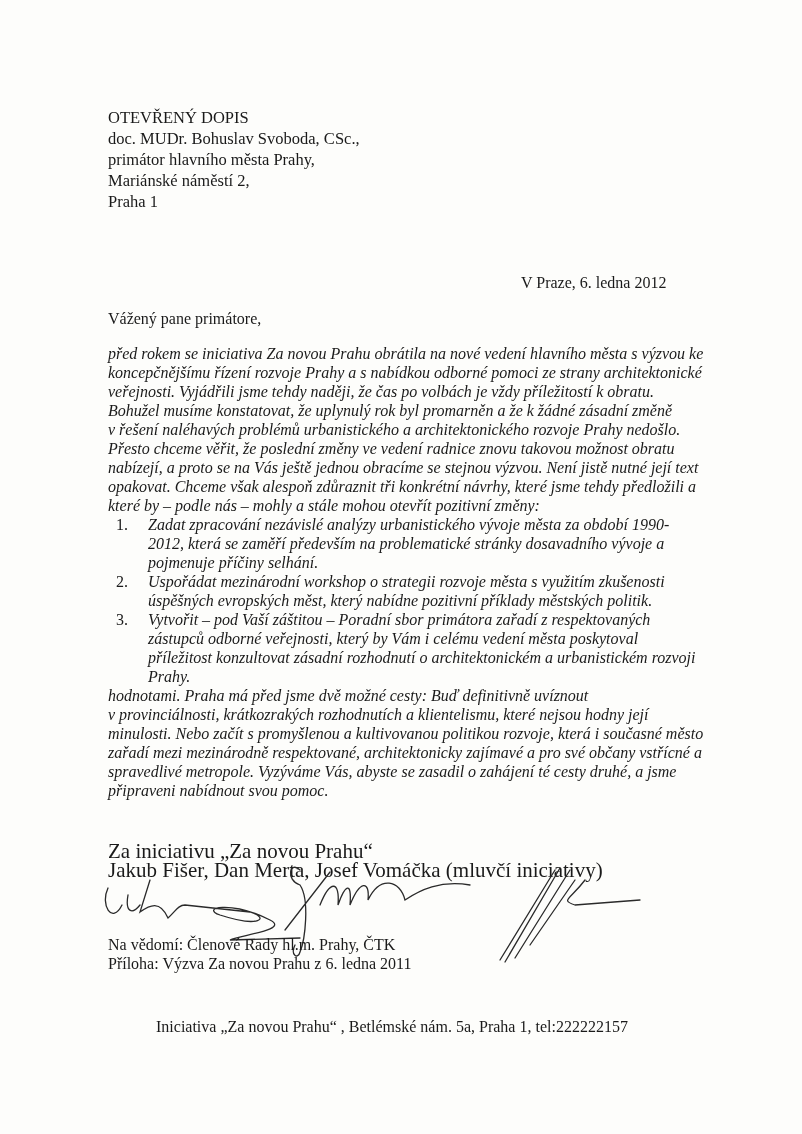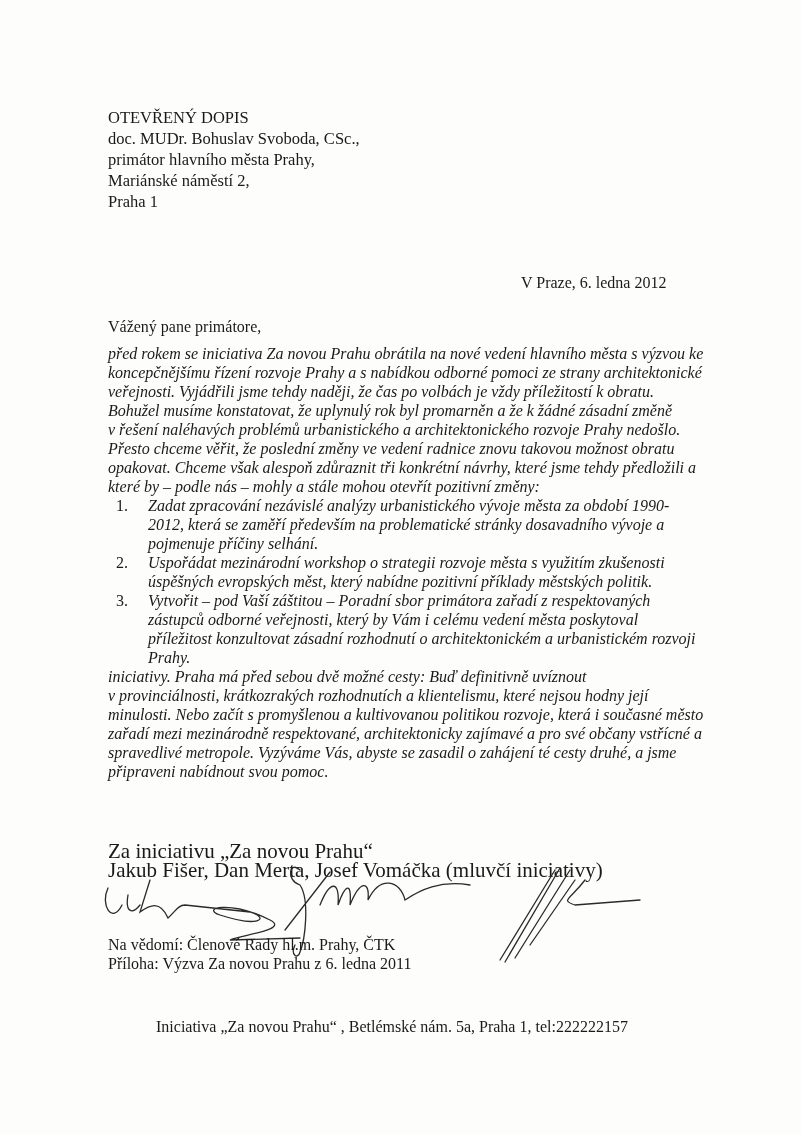--- a/index.html
+++ b/index.html
@@ -2,21 +2,21 @@
 <html><head>
 <meta charset="utf-8">
 <style>
   html, body { margin:0; padding:0; }
   body { width:802px; height:1134px; background:#fdfdfb; position:relative; overflow:hidden;
          font-family:"Liberation Serif", serif; color:#1a1a1a; }
   .page { position:absolute; inset:0; }
   .addr { position:absolute; left:108px; top:107px; font-weight:normal; font-size:16.5px; line-height:21px; }
   .addr div { white-space:nowrap; }
   .date { position:absolute; left:521px; top:274px; font-size:16px; white-space:nowrap; }
-  .salut { position:absolute; left:108px; top:310px; font-size:16px; white-space:nowrap;margin-top:8px; }
+  .salut { position:absolute; left:108px; top:310px; font-size:16px; white-space:nowrap; }
   .body-text { position:absolute; left:108px; top:344px; width:600px; font-size:16px; line-height:19px; }
   .body-text p { margin:0; }
   .line { white-space:nowrap; display:block;font-style:italic; }
   ol { margin:0; padding:0; list-style:none; }
   ol li { position:relative; padding-left:40px; }
   ol li .num { position:absolute; left:8px; top:0; }
   .sign { position:absolute; left:108px; top:842px; font-size:21px; line-height:19px; }
   .sign div { white-space:nowrap; }
   .notes { position:absolute; left:108px; top:935px; font-size:16px; line-height:19px; }
   .notes div { white-space:nowrap; }
@@ -40,20 +40,21 @@
   <div class="salut">Vážený pane primátore,</div>
 
   <div class="body-text">
     <p>
       <span class="line">před rokem se iniciativa Za novou Prahu obrátila na nové vedení hlavního města s výzvou ke</span>
       <span class="line">koncepčnějšímu řízení rozvoje Prahy a s nabídkou odborné pomoci ze strany architektonické</span>
       <span class="line">veřejnosti. Vyjádřili jsme tehdy naději, že čas po volbách je vždy příležitostí k obratu.</span>
       <span class="line">Bohužel musíme konstatovat, že uplynulý rok byl promarněn a že k žádné zásadní změně</span>
       <span class="line">v řešení naléhavých problémů urbanistického a architektonického rozvoje Prahy nedošlo.</span>
       <span class="line">Přesto chceme věřit, že poslední změny ve vedení radnice znovu takovou možnost obratu</span>
+      <span class="line">nabízejí, a proto se na Vás ještě jednou obracíme se stejnou výzvou. Není jistě nutné její text</span>
       <span class="line">opakovat. Chceme však alespoň zdůraznit tři konkrétní návrhy, které jsme tehdy předložili a</span>
       <span class="line">které by – podle nás – mohly a stále mohou otevřít pozitivní změny:</span>
     </p>
     <ol>
       <li>
         <span class="num">1.</span>
         <span class="line">Zadat zpracování nezávislé analýzy urbanistického vývoje města za období 1990-</span>
         <span class="line">2012, která se zaměří především na problematické stránky dosavadního vývoje a</span>
         <span class="line">pojmenuje příčiny selhání.</span>
       </li>
@@ -64,21 +65,21 @@
       </li>
       <li>
         <span class="num">3.</span>
         <span class="line">Vytvořit – pod Vaší záštitou – Poradní sbor primátora zařadí z respektovaných</span>
         <span class="line">zástupců odborné veřejnosti, který by Vám i celému vedení města poskytoval</span>
         <span class="line">příležitost konzultovat zásadní rozhodnutí o architektonickém a urbanistickém rozvoji</span>
         <span class="line">Prahy.</span>
       </li>
     </ol>
     <p>
-      <span class="line">iniciativy. Praha má před sebou dvě možné cesty: Buď definitivně uvíznout</span>
+      <span class="line">hodnotami. Praha má před jsme dvě možné cesty: Buď definitivně uvíznout</span>
       <span class="line">v provinciálnosti, krátkozrakých rozhodnutích a klientelismu, které nejsou hodny její</span>
       <span class="line">minulosti. Nebo začít s promyšlenou a kultivovanou politikou rozvoje, která i současné město</span>
       <span class="line">zařadí mezi mezinárodně respektované, architektonicky zajímavé a pro své občany vstřícné a</span>
       <span class="line">spravedlivé metropole. Vyzýváme Vás, abyste se zasadil o zahájení té cesty druhé, a jsme</span>
       <span class="line">připraveni nabídnout svou pomoc.</span>
     </p>
   </div>
 
   <div class="sign">
     <div>Za iniciativu „Za novou Prahu“</div>

